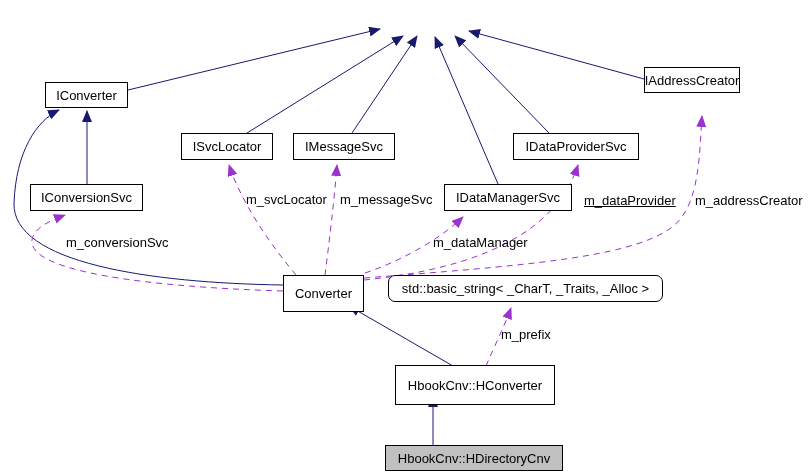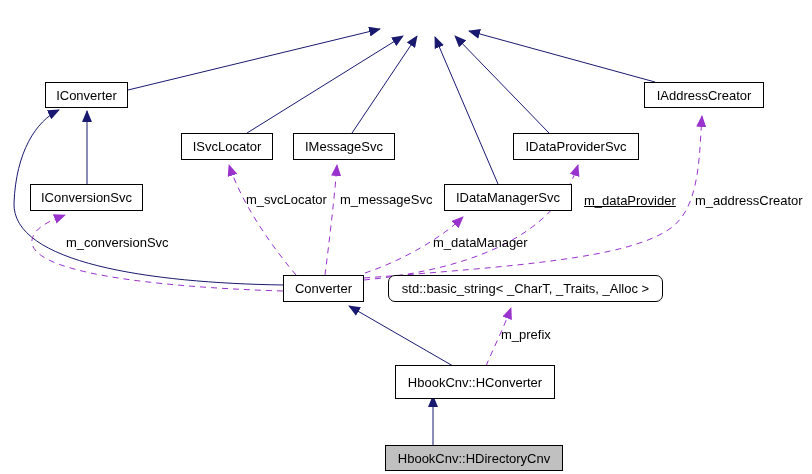--- a/index.html
+++ b/index.html
@@ -68,27 +68,27 @@
   <div class="node" style="left:30px;top:184px;width:113px;height:27px;">IConversionSvc</div>
 
   <div class="node" style="left:181px;top:133px;width:92px;height:27px;">ISvcLocator</div>
 
   <div class="node" style="left:293px;top:133px;width:102px;height:27px;">IMessageSvc</div>
 
   <div class="node" style="left:513px;top:133px;width:126px;height:27px;">IDataProviderSvc</div>
 
   <div class="node" style="left:444px;top:184px;width:128px;height:27px;">IDataManagerSvc</div>
 
-  <div class="node" style="left:644px;top:82px;width:120px;height:26px;">IAddressCreator</div>
+  <div class="node" style="left:644px;top:67px;width:96px;height:26px;">IAddressCreator</div>
 
-  <div class="node" style="left:283px;top:275px;width:81px;height:27px;">Converter</div>
+  <div class="node" style="left:283px;top:275px;width:81px;height:37px;">Converter</div>
 
   <div class="node" style="left:388px;top:275px;width:275px;height:27px;border-radius:7px;">std::basic_string&lt; _CharT, _Traits, _Alloc &gt;</div>
 
-  <div class="node" style="left:395px;top:365px;width:160px;height:34px;">HbookCnv::HConverter</div>
+  <div class="node" style="left:395px;top:365px;width:160px;height:40px;">HbookCnv::HConverter</div>
 
   <div class="node focus" style="left:385px;top:445px;width:178px;height:26px;">HbookCnv::HDirectoryCnv</div>
 
   <div class="edge-label" style="left:66px;top:235px;">m_conversionSvc</div>
 
   <div class="edge-label" style="left:246px;top:192px;">m_svcLocator</div>
 
   <div class="edge-label" style="left:340px;top:192px;">m_messageSvc</div>
 
   <div class="edge-label" style="left:433px;top:235px;">m_dataManager</div>

